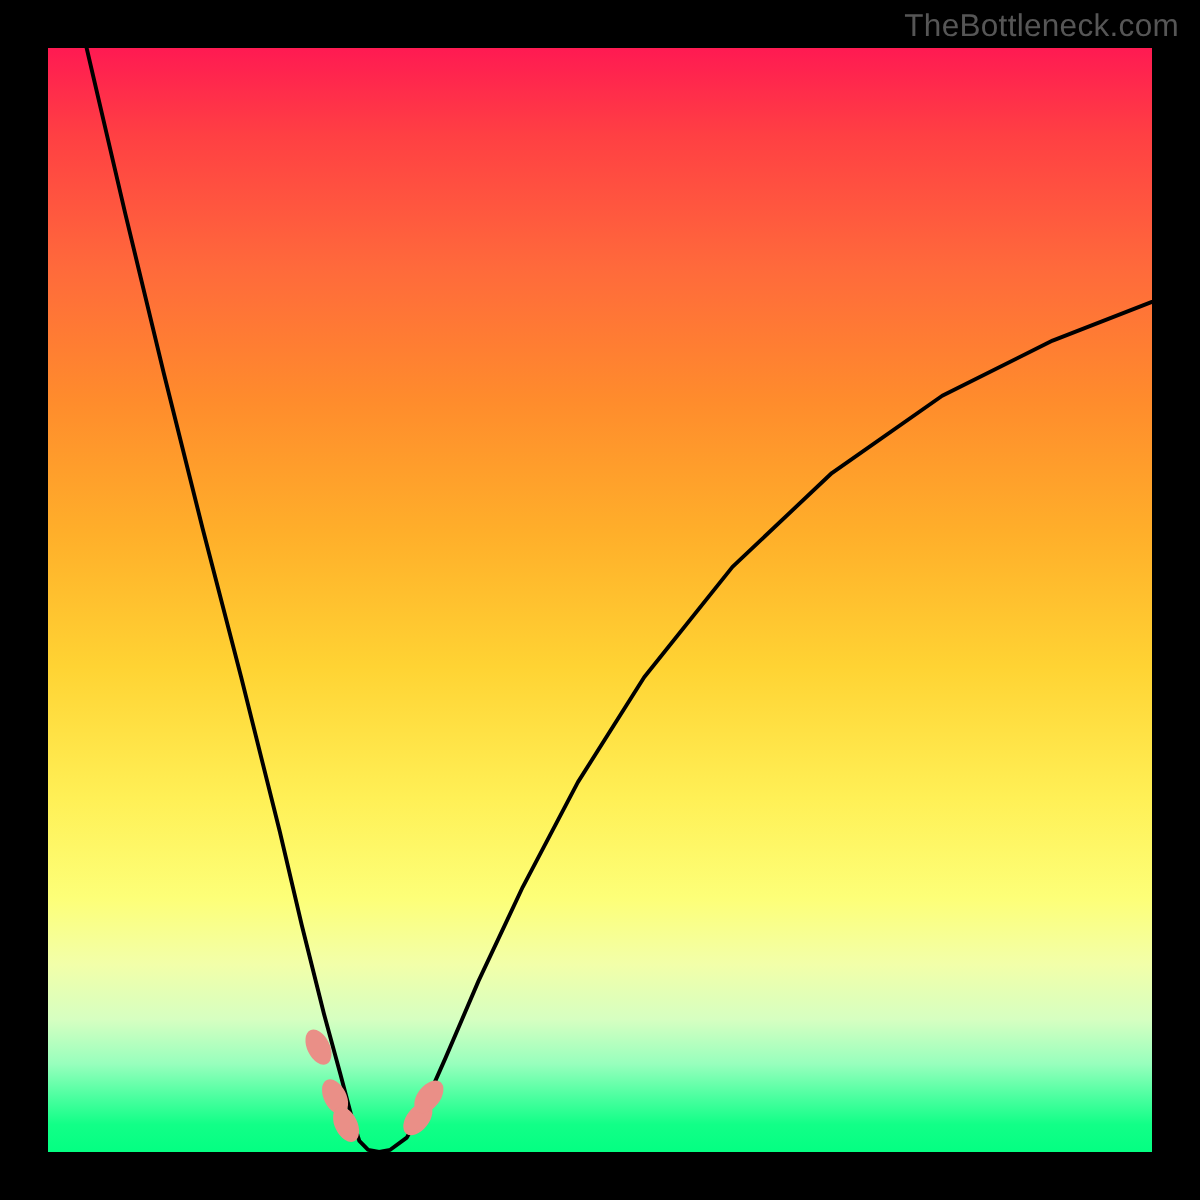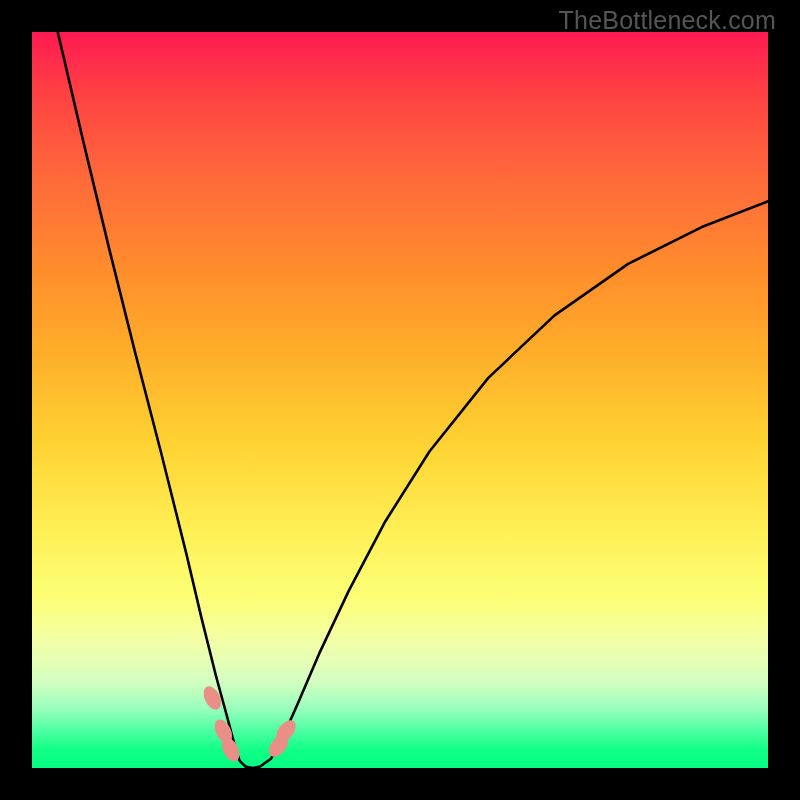--- a/index.html
+++ b/index.html
@@ -6,23 +6,23 @@
   html, body { width: 800px; height: 800px; overflow: hidden; background: #000; }
   .frame {
     width: 800px;
     height: 800px;
     background: #000;
     position: relative;
   }
   .watermark {
     position: absolute;
     top: 6px;
-    right: 24px;
+    right: 14px;
     font-family: Arial, Helvetica, sans-serif;
-    font-size: 25px;
+    font-size: 21px;
     color: #565656;
     font-weight: 500;
     letter-spacing: 0.2px;
     z-index: 10;
   }
   .plot-wrap {
     position: absolute;
     left: 32px;
     top: 32px;
     width: 736px;

